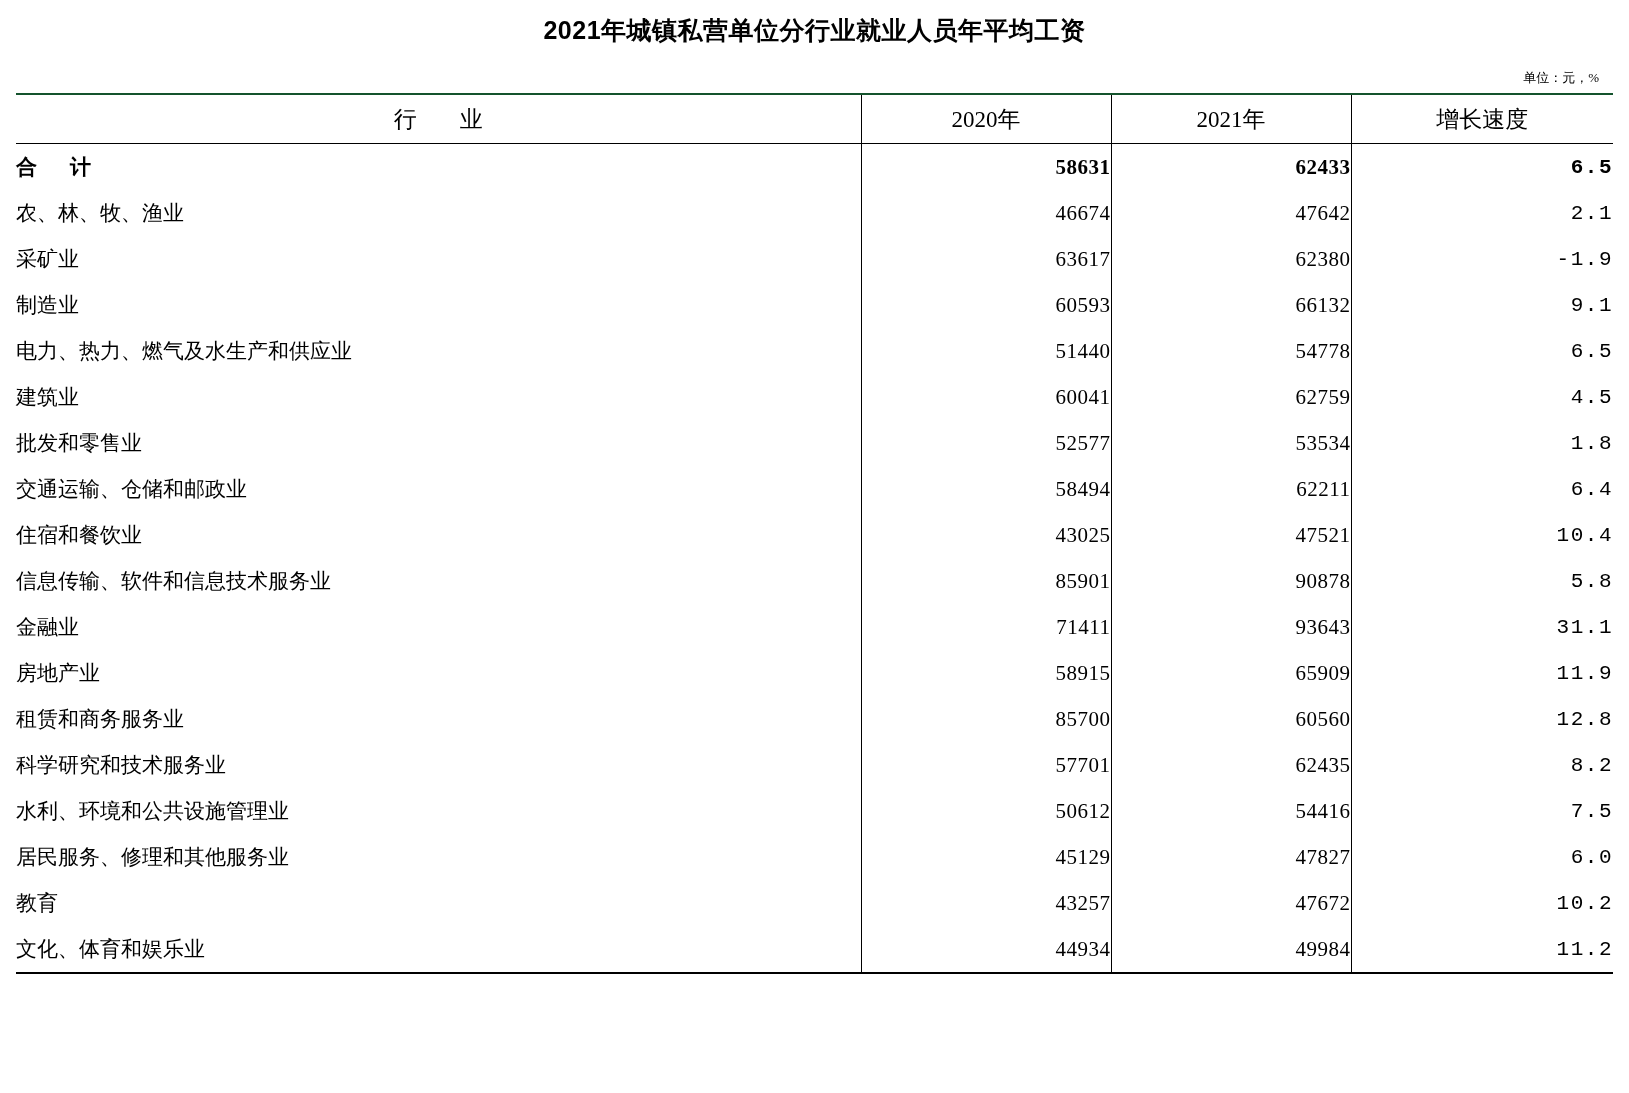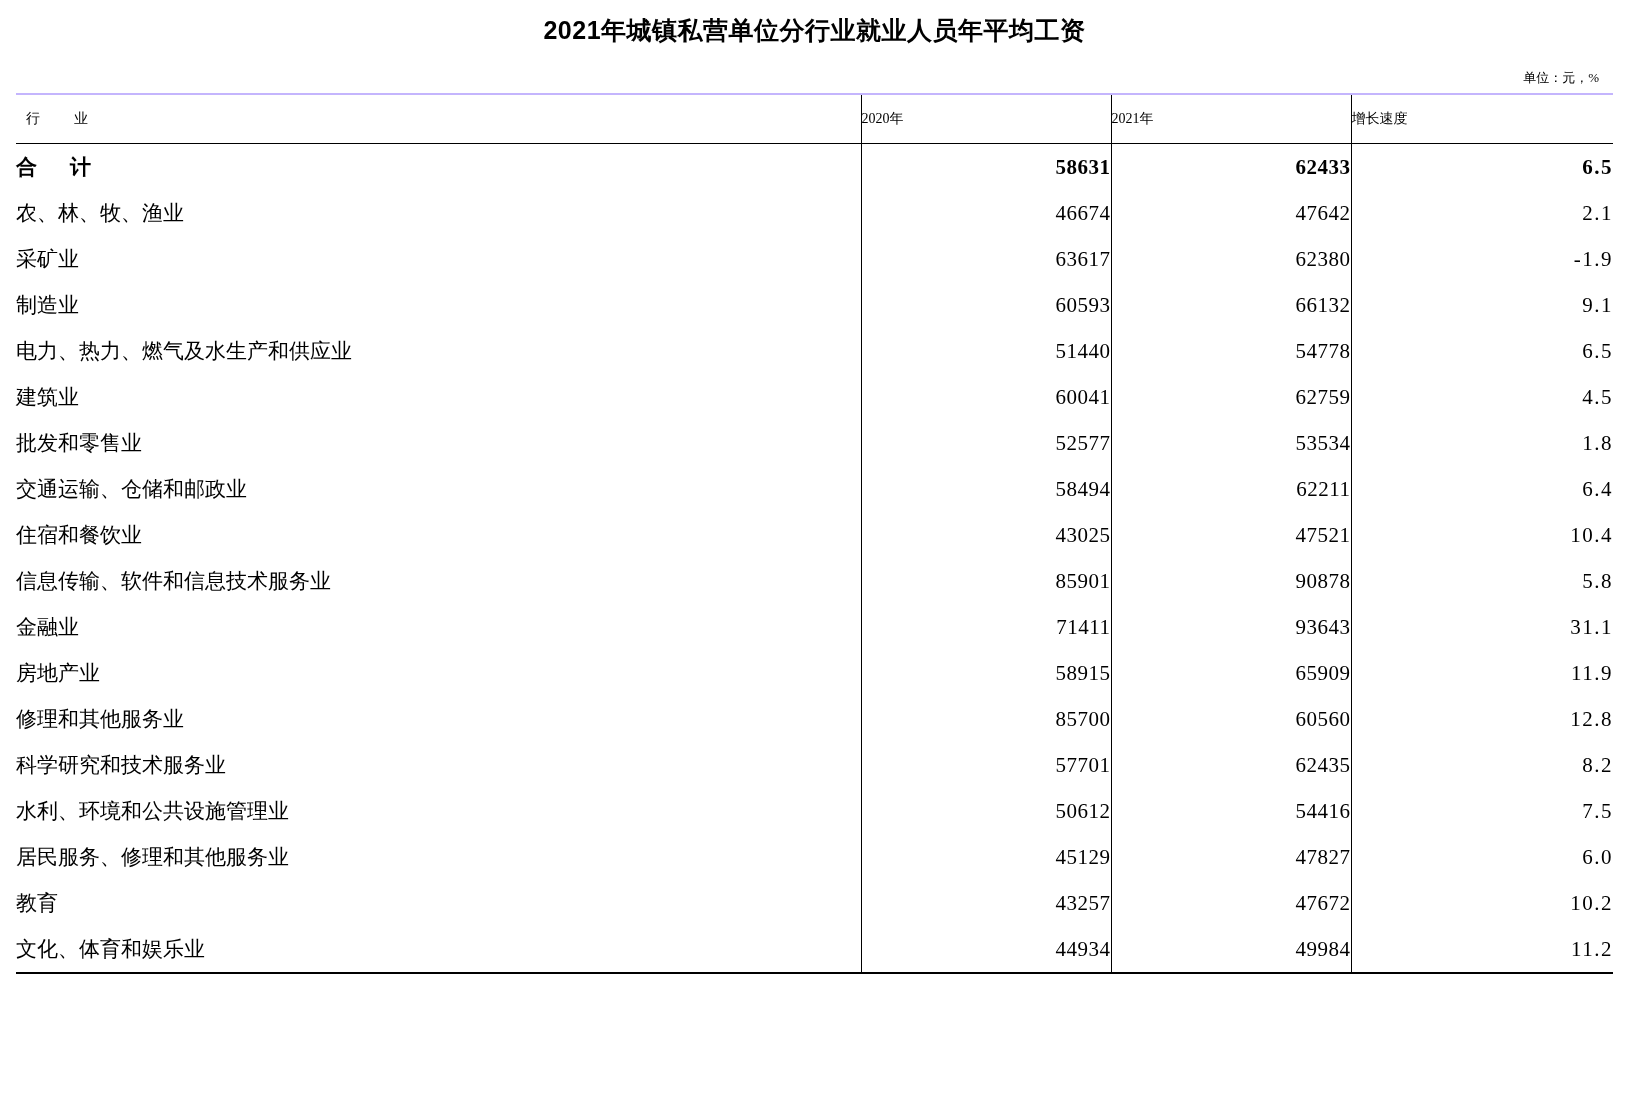--- a/index.html
+++ b/index.html
@@ -44,25 +44,25 @@
     table-layout: fixed;
     font-size: 20px;
   }
   table.wage-table col.c-industry { width: 845px; }
   table.wage-table col.c-y2020 { width: 250px; }
   table.wage-table col.c-y2021 { width: 240px; }
   table.wage-table col.c-growth { width: 262px; }
 
   table.wage-table thead th {
     font-weight: normal;
-    font-size: 14px;
+    font-size: 23px;
     height: 48px;
-    border-top: 2px solid #c4b5fd;
+    border-top: 2px solid #14532d;
     border-bottom: 1px solid #000;
-    text-align: left;
+    text-align: center;
     vertical-align: middle;
     padding: 0;
   }
   table.wage-table thead th.hd-industry {
     letter-spacing: 10px;
     text-indent: 10px;
   }
   table.wage-table th.vsep,
   table.wage-table td.vsep {
     border-left: 1px solid #000;
@@ -85,21 +85,21 @@
   td.num {
     text-align: right;
     padding-right: 16px;
     font-family: "Liberation Serif", "DejaVu Serif", serif;
     font-size: 21px;
     letter-spacing: 0.5px;
   }
   td.growth {
     text-align: right;
     padding-right: 62px;
-    font-family: Liberation Serif, serif;
+    font-family: Liberation Mono, monospace;
     font-size: 21px;
     letter-spacing: 1.5px;
   }
   tr.total td {
     font-weight: bold;
   }
   tr.total td.industry {
     letter-spacing: 6px;
   }
 </style>
@@ -194,21 +194,21 @@
           <td class="num vsep">93643</td>
           <td class="growth vsep">31.1</td>
         </tr>
         <tr>
           <td class="industry">房地产业</td>
           <td class="num vsep">58915</td>
           <td class="num vsep">65909</td>
           <td class="growth vsep">11.9</td>
         </tr>
         <tr>
-          <td class="industry">修理和其他服务业</td>
+          <td class="industry">租赁和商务服务业</td>
           <td class="num vsep">85700</td>
           <td class="num vsep">60560</td>
           <td class="growth vsep">12.8</td>
         </tr>
         <tr>
           <td class="industry">科学研究和技术服务业</td>
           <td class="num vsep">57701</td>
           <td class="num vsep">62435</td>
           <td class="growth vsep">8.2</td>
         </tr>

